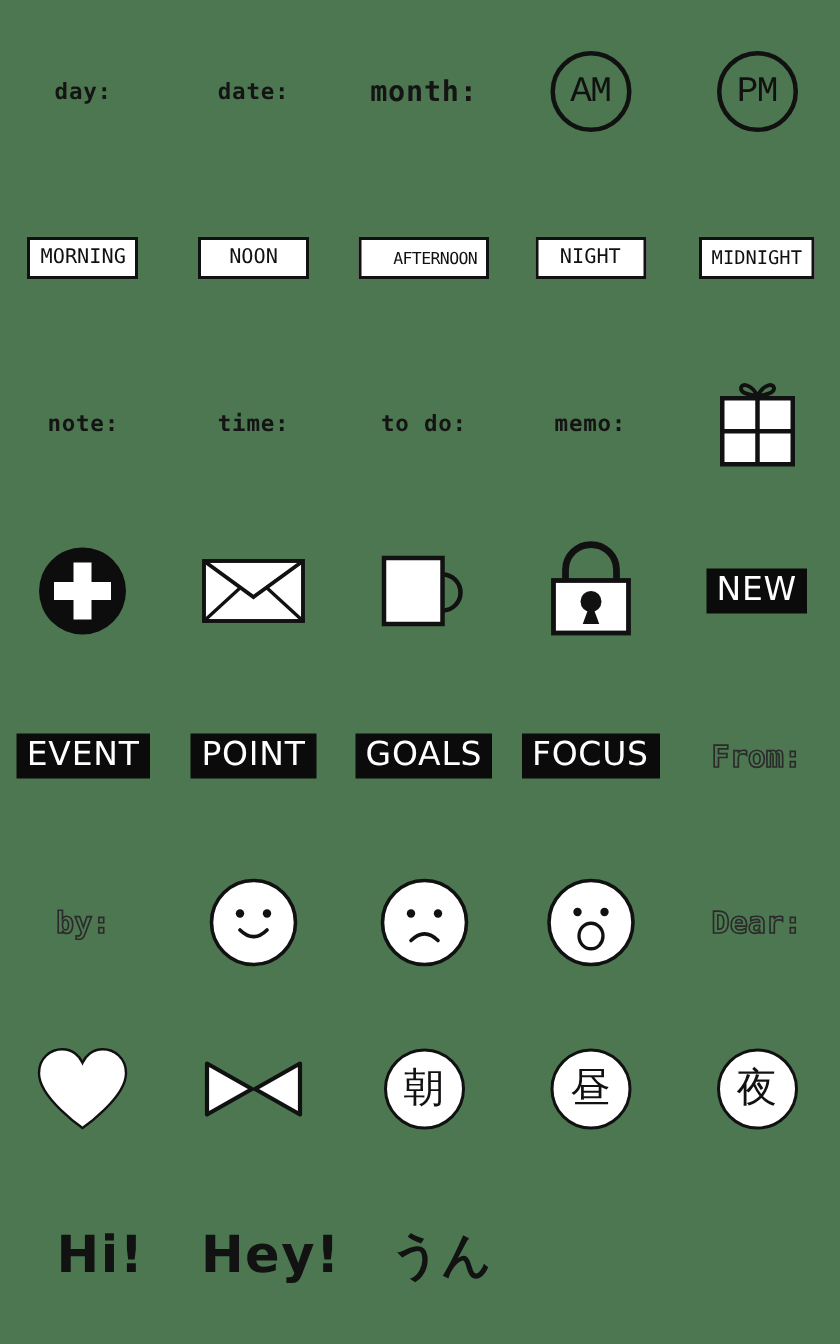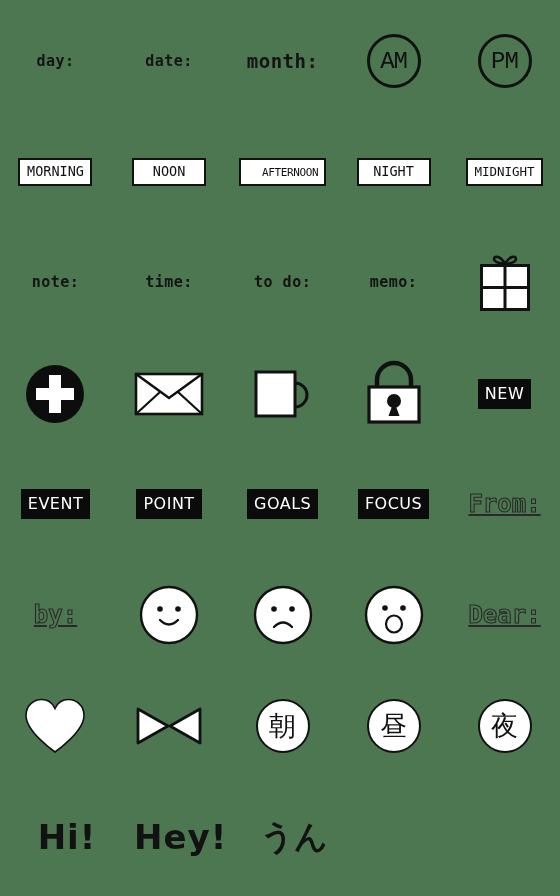--- a/index.html
+++ b/index.html
@@ -36,27 +36,26 @@
     font-weight: bold;
     letter-spacing: 0.5px;
     line-height: 1;
     white-space: nowrap;
   }
   .tlabel.sm { font-size: 19px; }
   
   .outline-text {
     color: transparent;
     font-family: "DejaVu Sans Mono", monospace;
-    font-size: 24px;
+    font-size: 20px;
     font-weight: bold;
     line-height: 1;
     white-space: nowrap;
     -webkit-text-stroke: 1.1px #2a2a2a;
     text-shadow: none;
-    text-decoration: underline;
   }
   
   .wbox {
     background: #ffffff;
     border: 2px solid #111111;
     color: #111111;
     font-family: "DejaVu Sans Mono", monospace;
     font-weight: normal;
     line-height: 1;
     padding: 4px 6px;
@@ -69,21 +68,21 @@
     height: 28px;
   }
   .wbox.f13 { font-size: 13.5px; }
   .wbox.f12 { font-size: 12.5px; }
   .wbox.f11 { font-size: 11px; letter-spacing: -0.4px; padding-left: 21px; }
   
   .bbox {
     background: #0b0b0b;
     color: #ffffff;
     font-family: "DejaVu Sans", sans-serif;
-    font-size: 16px;
+    font-size: 22px;
     font-weight: normal;
     line-height: 1;
     padding: 3px 7px;
     white-space: nowrap;
     box-sizing: border-box;
     display: flex;
     align-items: center;
     justify-content: center;
     letter-spacing: 0.5px;
     height: 30px;

